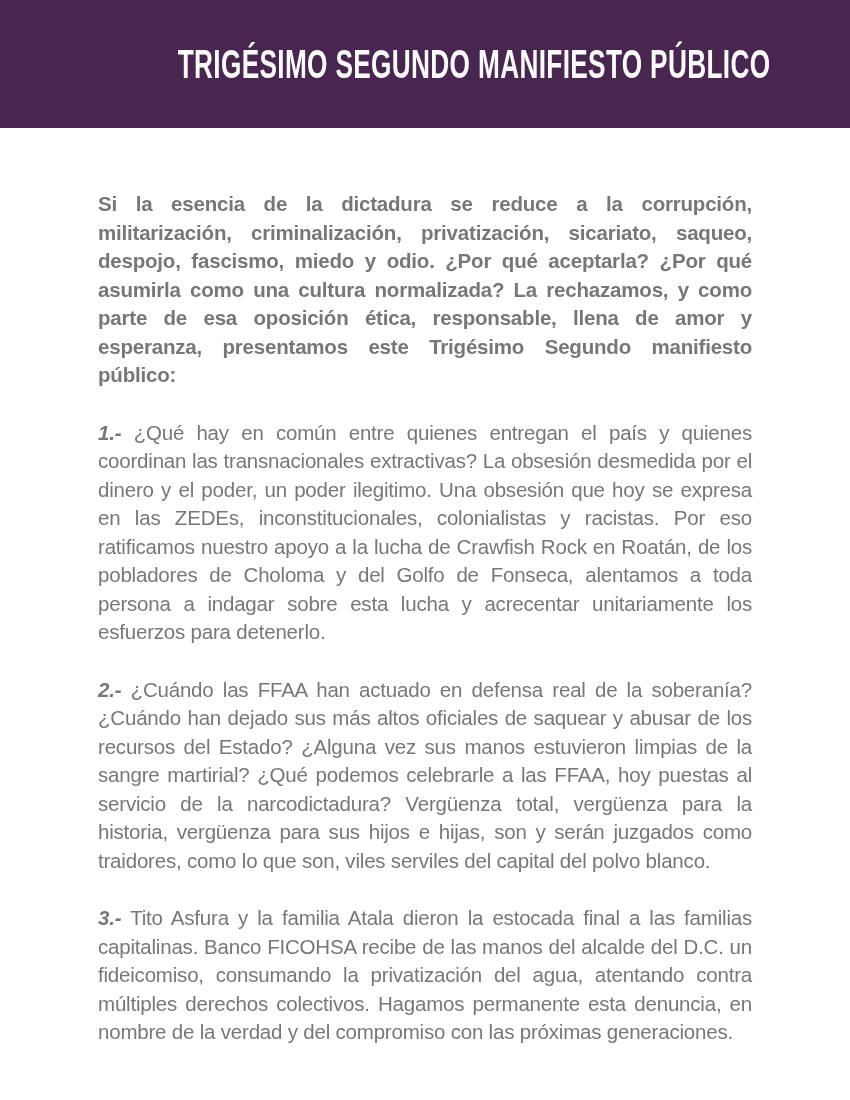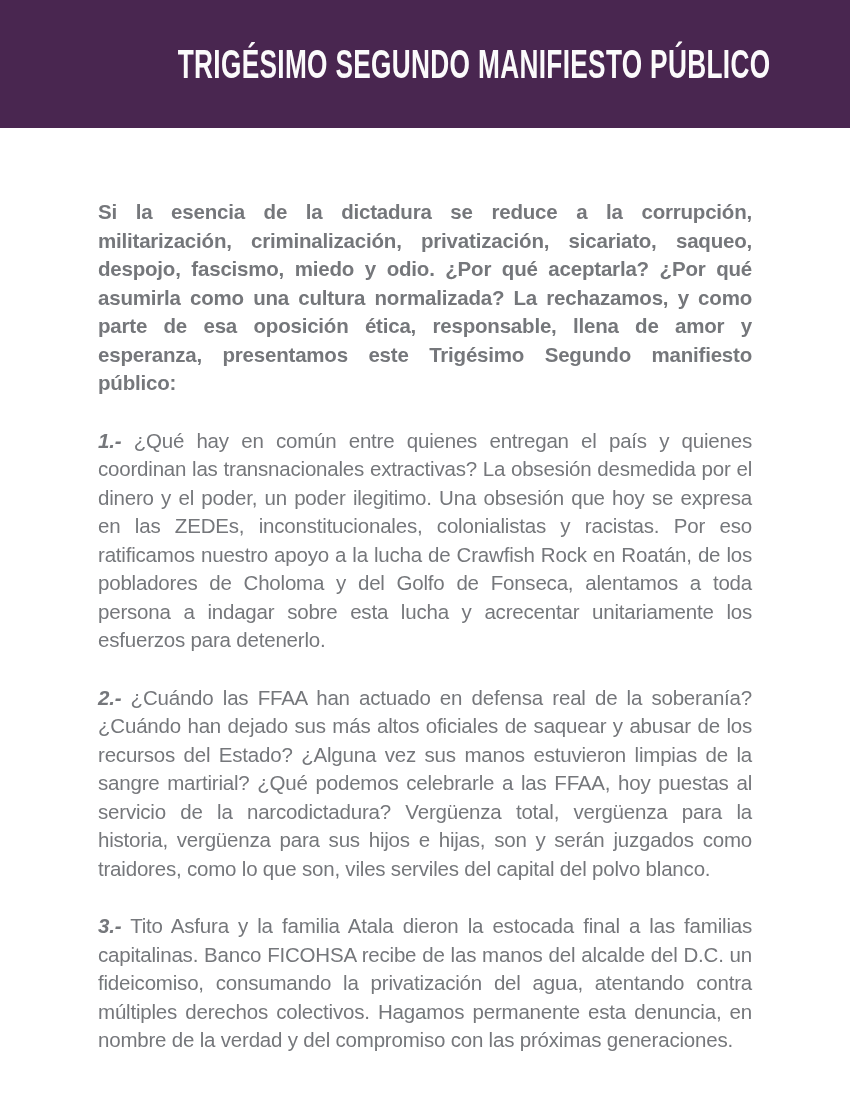--- a/index.html
+++ b/index.html
@@ -39,21 +39,21 @@
   }
   .content {
     padding: 58px 98px 0 98px;
     color: #75777b;
     font-size: 20.5px;
     line-height: 28.5px;
     letter-spacing: -0.2px;
     text-align: justify;
   }
   .content p {
-    margin: 12px 0 29px 0;
+    margin: 4px 0 29px 0;
   }
   .intro {
     font-weight: 700;
   }
   .para .num {
     font-weight: 700;
     font-style: italic;
   }
 </style>
 </head>

